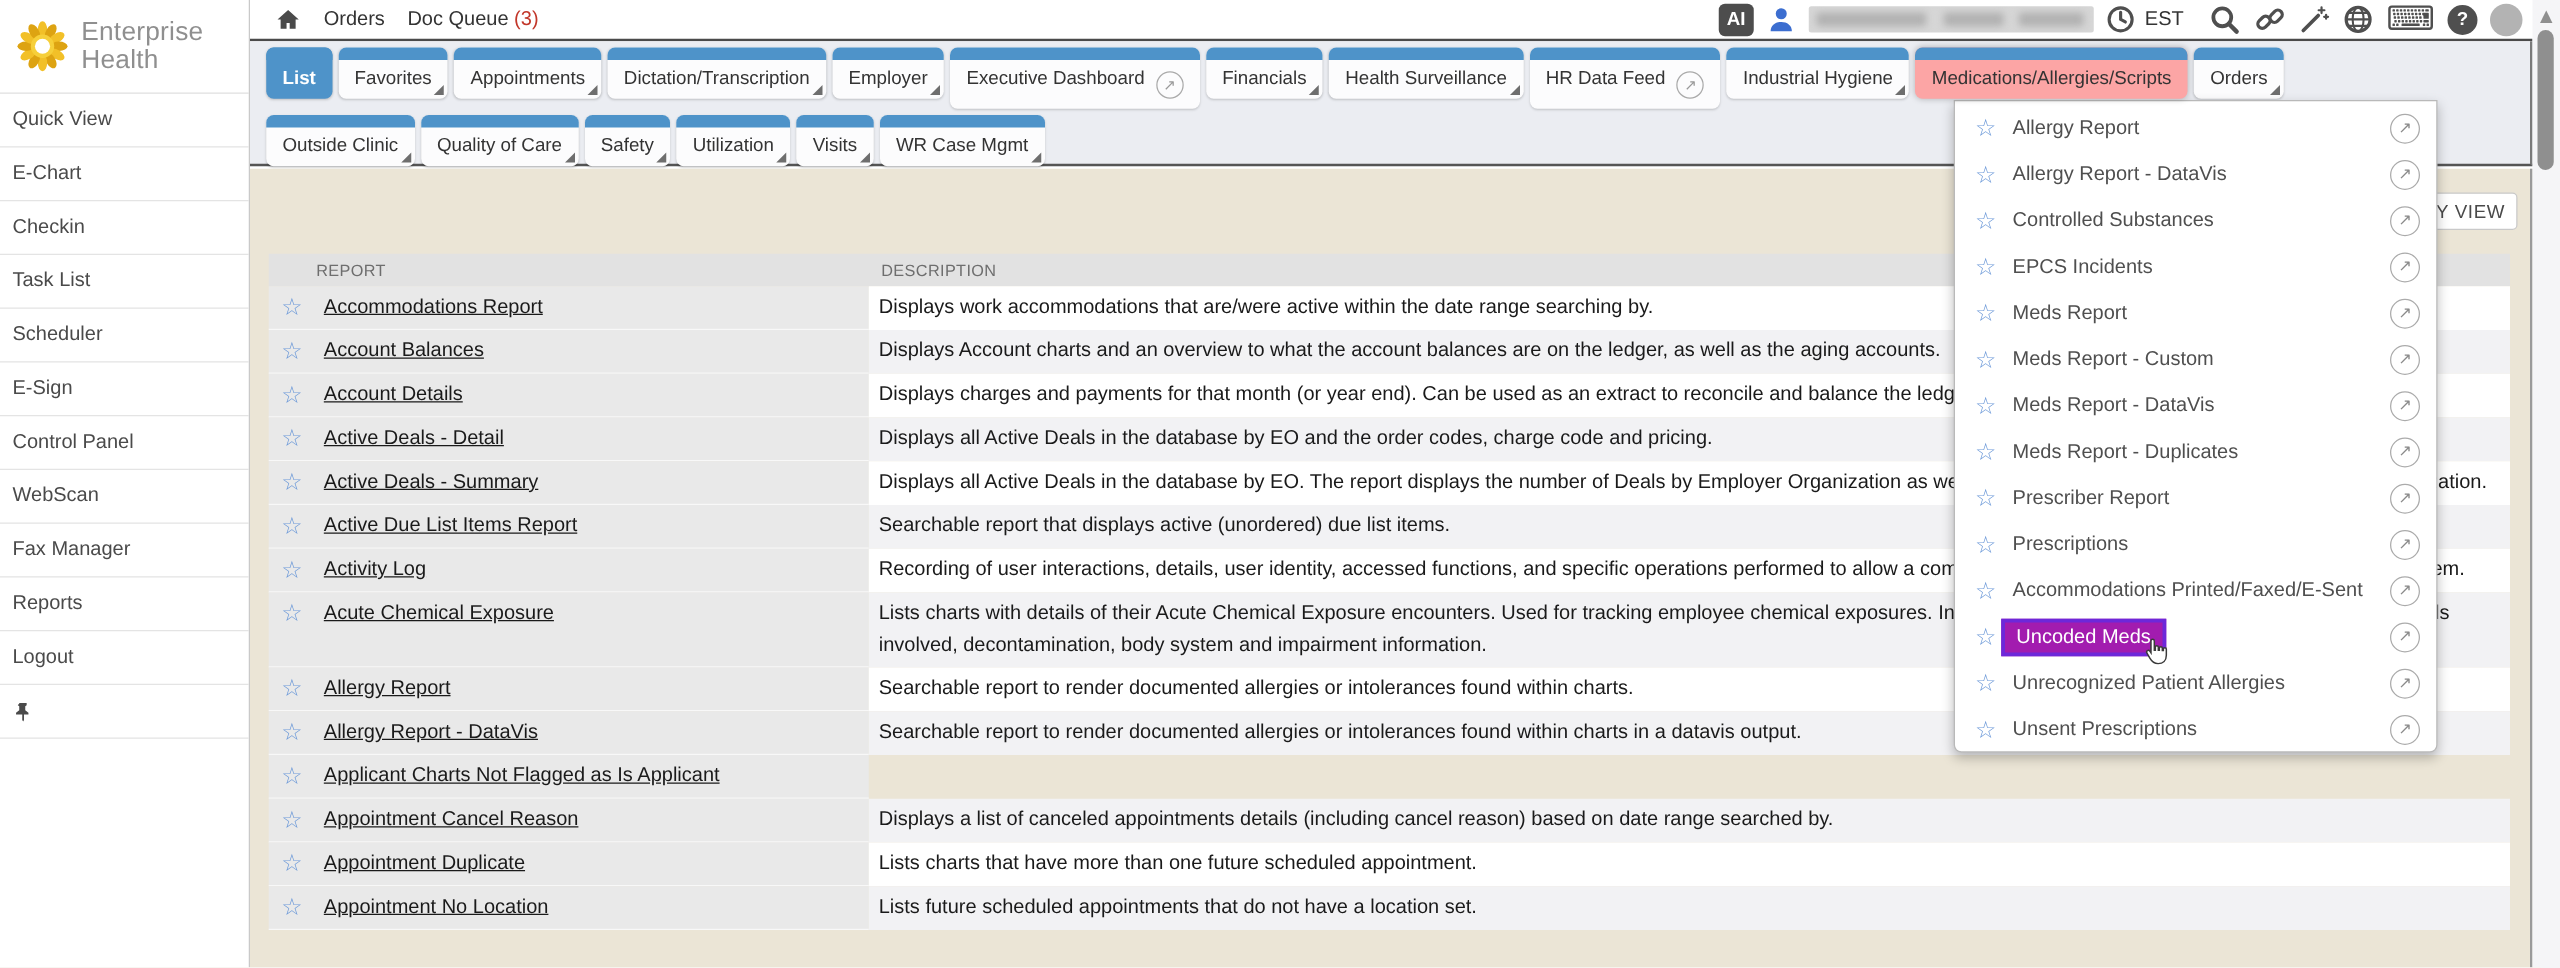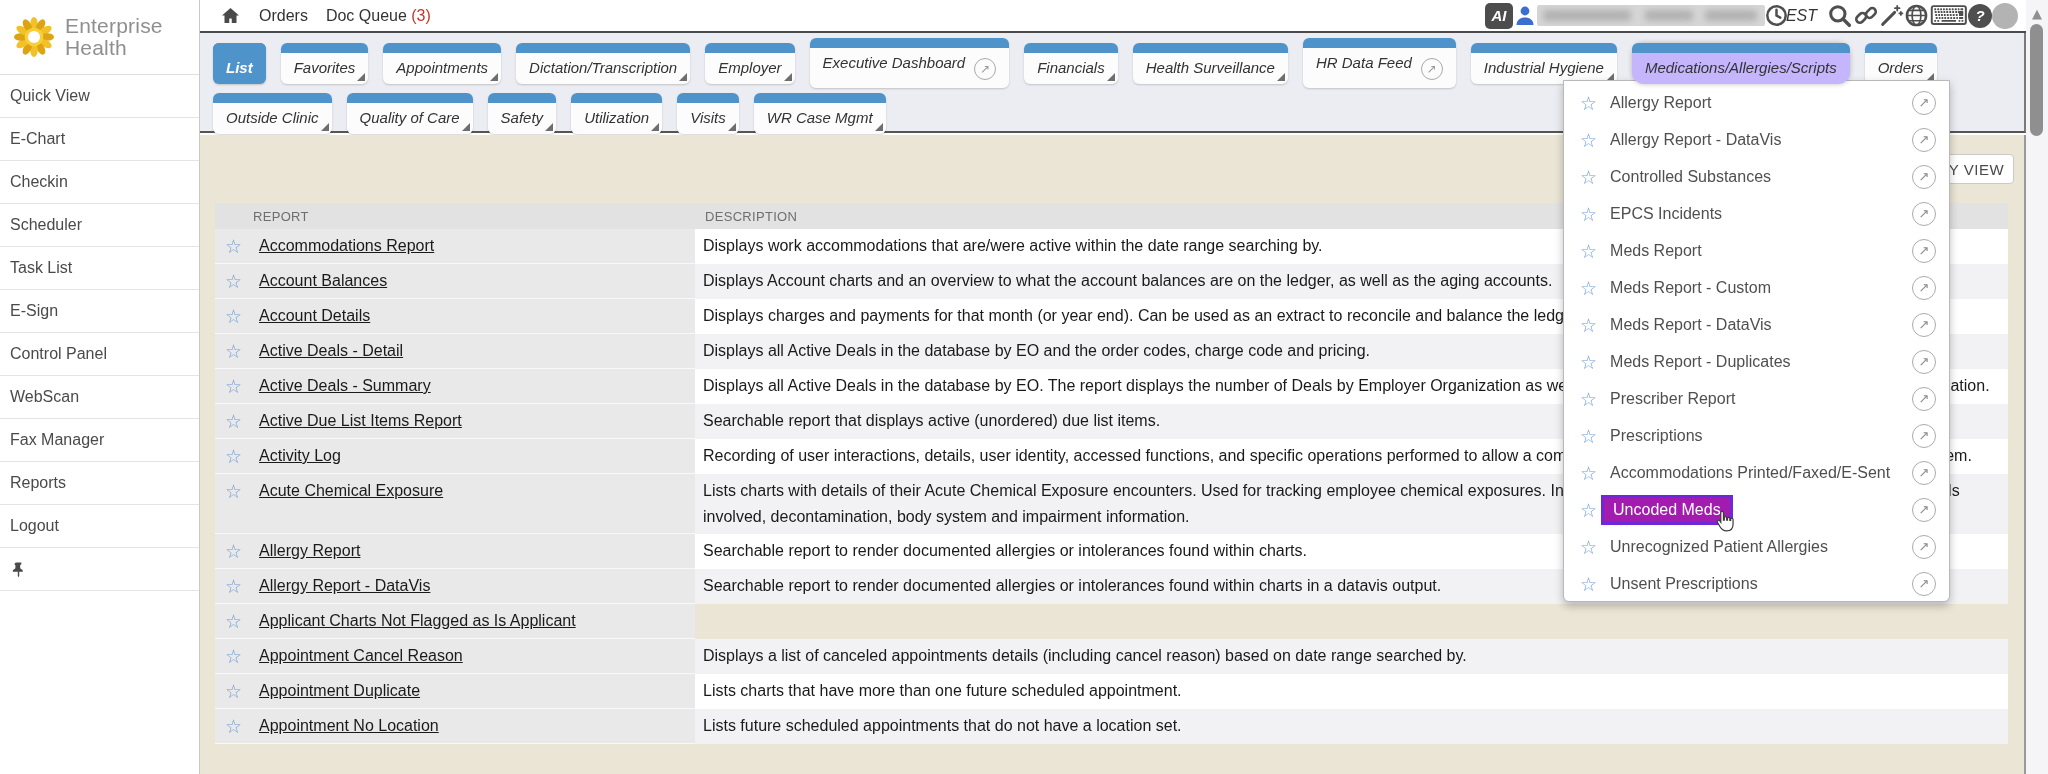--- a/index.html
+++ b/index.html
@@ -11,37 +11,37 @@
   .logo-area{height:75px;display:flex;align-items:center;gap:9px;padding-left:12px;border-bottom:1px solid #e0e0e0;box-sizing:border-box;cursor:pointer;}
   .logo-text{color:#8f8f8f;font-size:21px;line-height:22px;letter-spacing:.2px;}
   .sidebar-item{height:42px;line-height:42px;padding-left:10px;font-size:16px;color:#4a4a4a;border-bottom:1px solid #e4e4e4;cursor:pointer;white-space:nowrap;}
   .pin-item{display:flex;align-items:center;}
 
   
   .topbar{position:absolute;left:200px;top:0;width:1826px;height:31px;background:#fff;border-bottom:2px solid #4a4a4a;box-sizing:content-box;display:flex;align-items:center;}
   .tb-left{display:flex;align-items:center;gap:18px;padding-left:20px;}
   .crumb{font-size:16px;color:#333;cursor:pointer;white-space:nowrap;}
   .crumb .badge-red{color:#c2372a;}
-  .tb-right{margin-left:auto;display:flex;align-items:center;padding-right:8px;font-style:italic;}
+  .tb-right{margin-left:auto;display:flex;align-items:center;gap:10px;padding-right:8px;}
   .ai-badge{width:28px;height:26px;background:#4d4d4d;border-radius:5px;color:#fff;font-weight:bold;font-size:15px;display:flex;align-items:center;justify-content:center;}
   .redacted{position:relative;width:228px;height:21px;background:#d6d6d6;border-radius:2px;overflow:hidden;}
   .redacted i{position:absolute;top:5px;height:11px;background:#b2b2b2;border-radius:3px;filter:blur(3px);}
   .tz{font-size:16px;color:#333;margin-left:-2px;}
   .help-circle{width:24px;height:24px;border-radius:50%;background:#4f4f4f;color:#fff;font-weight:bold;font-size:15px;display:flex;align-items:center;justify-content:center;}
   .avatar{width:26px;height:26px;border-radius:50%;background:#b3b3b3;}
   .kbd-glyph{font-family:"DejaVu Sans",sans-serif;font-size:27px;color:#4f4f4f;line-height:24px;}
   .icon-btn{display:flex;align-items:center;justify-content:center;cursor:pointer;}
 
   
   .tabbar{position:absolute;left:200px;top:33px;width:1826px;height:100px;background:#ebedf2;border-bottom:2px solid #555;border-right:2px solid #7a7a7a;box-sizing:border-box;padding:5px 0 0 13px;}
-  .tabrow{display:flex;gap:15px;align-items:center;margin-bottom:5px;font-style:italic;}
+  .tabrow{display:flex;gap:5px;align-items:flex-start;margin-bottom:5px;}
   .tab{position:relative;background:#fcfcfd;border-radius:6px;padding:16px 13px 8px 13px;font-size:15px;color:#333;box-shadow:0 1px 2px rgba(0,0,0,.18);cursor:pointer;white-space:nowrap;}
   .tab::before{content:"";position:absolute;top:0;left:0;right:0;height:10px;background:#4e93c9;border-radius:6px 6px 0 0;}
   .tab.active{background:#4e93c9;color:#fff;font-weight:bold;}
-  .tab.open{background:#c4b5fd;z-index:30;box-shadow:0 0 5px rgba(0,0,0,.25);border-radius:12px;}
+  .tab.open{background:#fca5a5;z-index:30;box-shadow:0 0 5px rgba(0,0,0,.25);}
   .tab .corner{position:absolute;right:3px;bottom:3px;width:0;height:0;border-left:8px solid transparent;border-bottom:8px solid #6e6e6e;}
   .tab .ext{display:inline-flex;align-items:center;justify-content:center;width:20px;height:20px;border:1px solid #aaa;border-radius:50%;font-size:12px;color:#999;margin-left:9px;vertical-align:-5px;font-family:"DejaVu Sans",sans-serif;}
 
   
   .content{position:absolute;left:200px;top:135px;width:1826px;height:639px;background:#ebe5d6;border-right:2px solid #9a9a9a;box-sizing:border-box;overflow:hidden;}
   .myview{position:absolute;left:1726px;top:19px;width:88px;height:30px;background:#fff;border:1px solid #c9c9c9;border-radius:4px;color:#4a4a4a;font-size:15px;font-family:inherit;letter-spacing:.5px;cursor:pointer;z-index:5;}
 
   .rtable{position:absolute;left:15px;top:68px;width:1793px;}
   .thead{display:flex;background:#e2e2e2;height:26px;align-items:center;color:#6e6e6e;font-size:13px;letter-spacing:.3px;}
   .th-report{width:480px;padding-left:38px;box-sizing:border-box;}
@@ -93,22 +93,22 @@
       </svg>
       <div class="logo-text">
         <div>Enterprise</div>
         <div>Health</div>
       </div>
     </div>
     <nav id="sidebar-nav">
         <div class="sidebar-item">Quick View</div>
         <div class="sidebar-item">E-Chart</div>
         <div class="sidebar-item">Checkin</div>
+        <div class="sidebar-item">Task List</div>
         <div class="sidebar-item">Scheduler</div>
-        <div class="sidebar-item">Task List</div>
         <div class="sidebar-item">E-Sign</div>
         <div class="sidebar-item">Control Panel</div>
         <div class="sidebar-item">WebScan</div>
         <div class="sidebar-item">Fax Manager</div>
         <div class="sidebar-item">Reports</div>
         <div class="sidebar-item">Logout</div>
       </nav>
     <div class="sidebar-item pin-item">
       <svg width="17" height="17" viewBox="0 0 24 24">
         <path d="M8 2h8v2.5l-1.6 1.2v4.6l3.6 2.6V15H13v6.2L12 23l-1-1.8V15H4v-2.1l3.6-2.6V5.7L6 4.5z" fill="#4a4a4a"></path>

